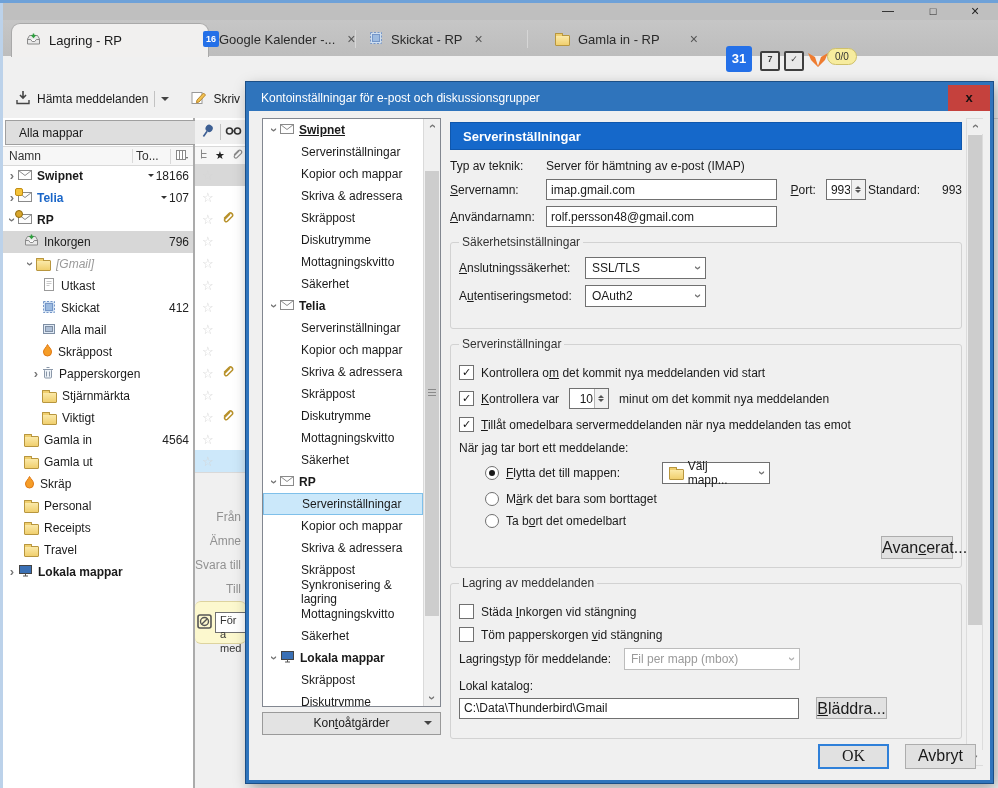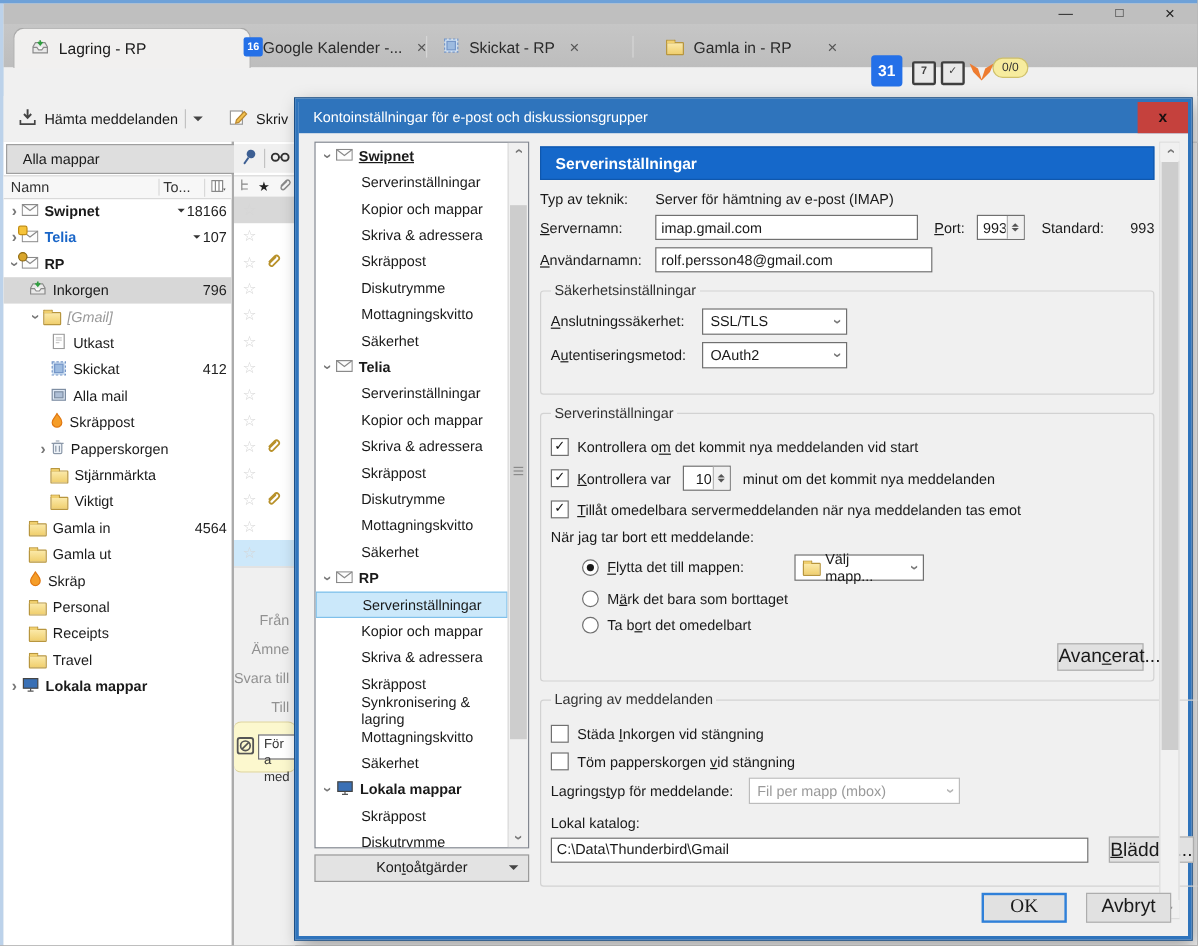--- a/index.html
+++ b/index.html
@@ -562,21 +562,21 @@
           <span class="plabel"><u>S</u>ervernamn:</span>
           <input class="txt" style="width: 231px;" value="imap.gmail.com">
           <span style="margin-left:14px;"><u>P</u>ort:</span>
           <span class="spin" style="margin-left:10px;">
             <input class="txt" style="width: 40px;" value="993">
             <span class="arrows">
                 <span class="a-up"></span>
                 <span class="a-dn"></span>
               </span>
           </span>
-          <span style="margin-left:14px;">Standard:</span>
+          <span style="margin-left:2px;">Standard:</span>
           <span style="margin-left:22px;">993</span>
         </div>
 
         <div class="prow">
           <span class="plabel"><u>A</u>nvändarnamn:</span>
           <input class="txt" style="width: 231px;" value="rolf.persson48@gmail.com">
         </div>
 
         <fieldset style="height:78px;">
           <legend>Säkerhetsinställningar</legend>
@@ -651,21 +651,21 @@
           </div>
           <div class="prow">
             <span style="width:165px;">Lagrings<u>t</u>yp för meddelande:</span>
             <span class="combo disabled" style="width:176px;">
               <span>Fil per mapp (mbox)</span>
               <span class="chev down">›</span>
             </span>
           </div>
           <div style="margin-top:9px;">Lokal katalog:</div>
           <div class="prow" style="margin-top:4px;">
-            <input class="txt" style="width: 448px;" value="C:\Data\Thunderbird\Gmail">
+            <input class="txt" style="width: 340px;" value="C:\Data\Thunderbird\Gmail">
             <span class="btn" style="width:71px;height:22px;margin-left:17px;"><u>B</u>läddra...</span>
           </div>
         </fieldset>
       </div>
 
       <div class="pscroll">
         <span class="varrow" style="top:0;"><span class="chev up">›</span></span>
         <div class="vthumb" style="top:16px;height:490px;"></div>
         <span class="varrow" style="bottom:0;"><span class="chev down">›</span></span>
       </div>

